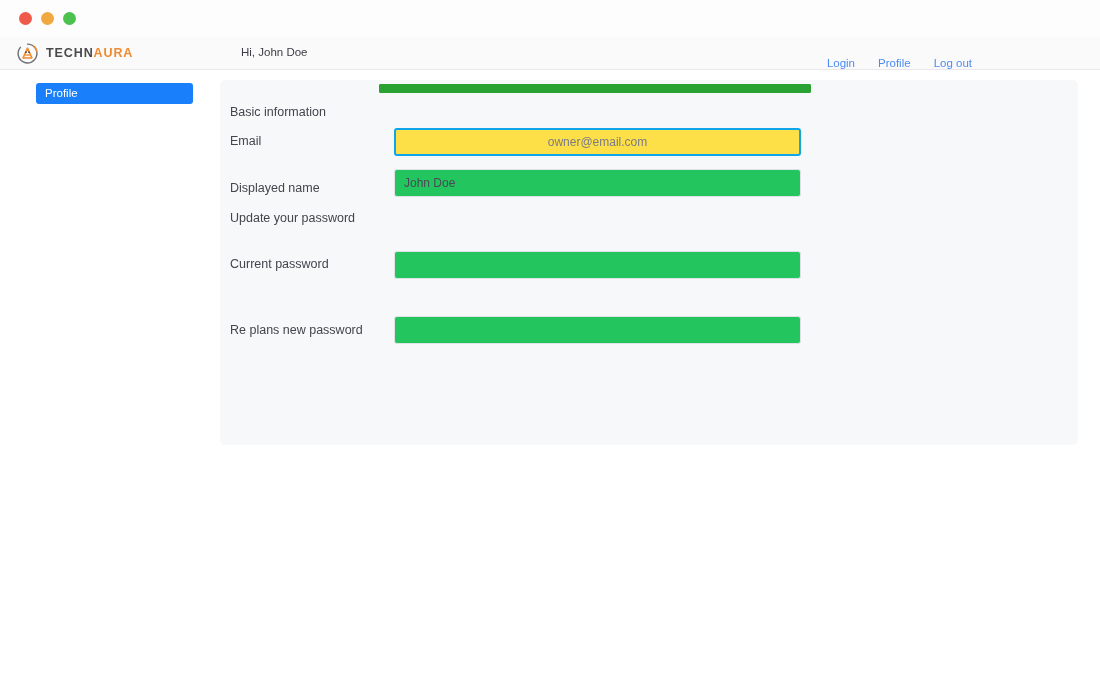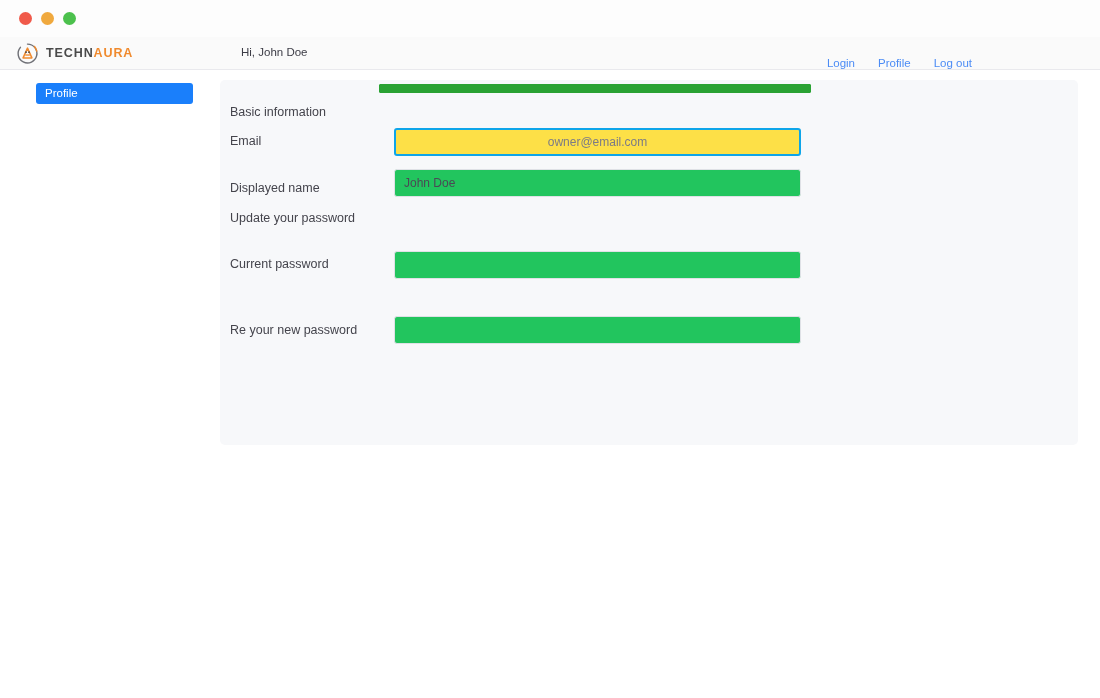--- a/index.html
+++ b/index.html
@@ -301,19 +301,19 @@
 
       <div class="section-title section-password">Update your password</div>
 
       <div class="field-row row-current">
         <div class="field-label">Current password</div>
         <input class="field-input enabled" type="password" value="" style="">
       </div>
 
 
       <div class="field-row row-reenter">
-        <div class="field-label wrap">Re your new password</div>
+        <div class="field-label wrap">Re plans new password</div>
         <input class="field-input enabled" type="password" value="" style="">
       </div>
 
     </section>
   </div>
 </div>
 
 </body></html>

